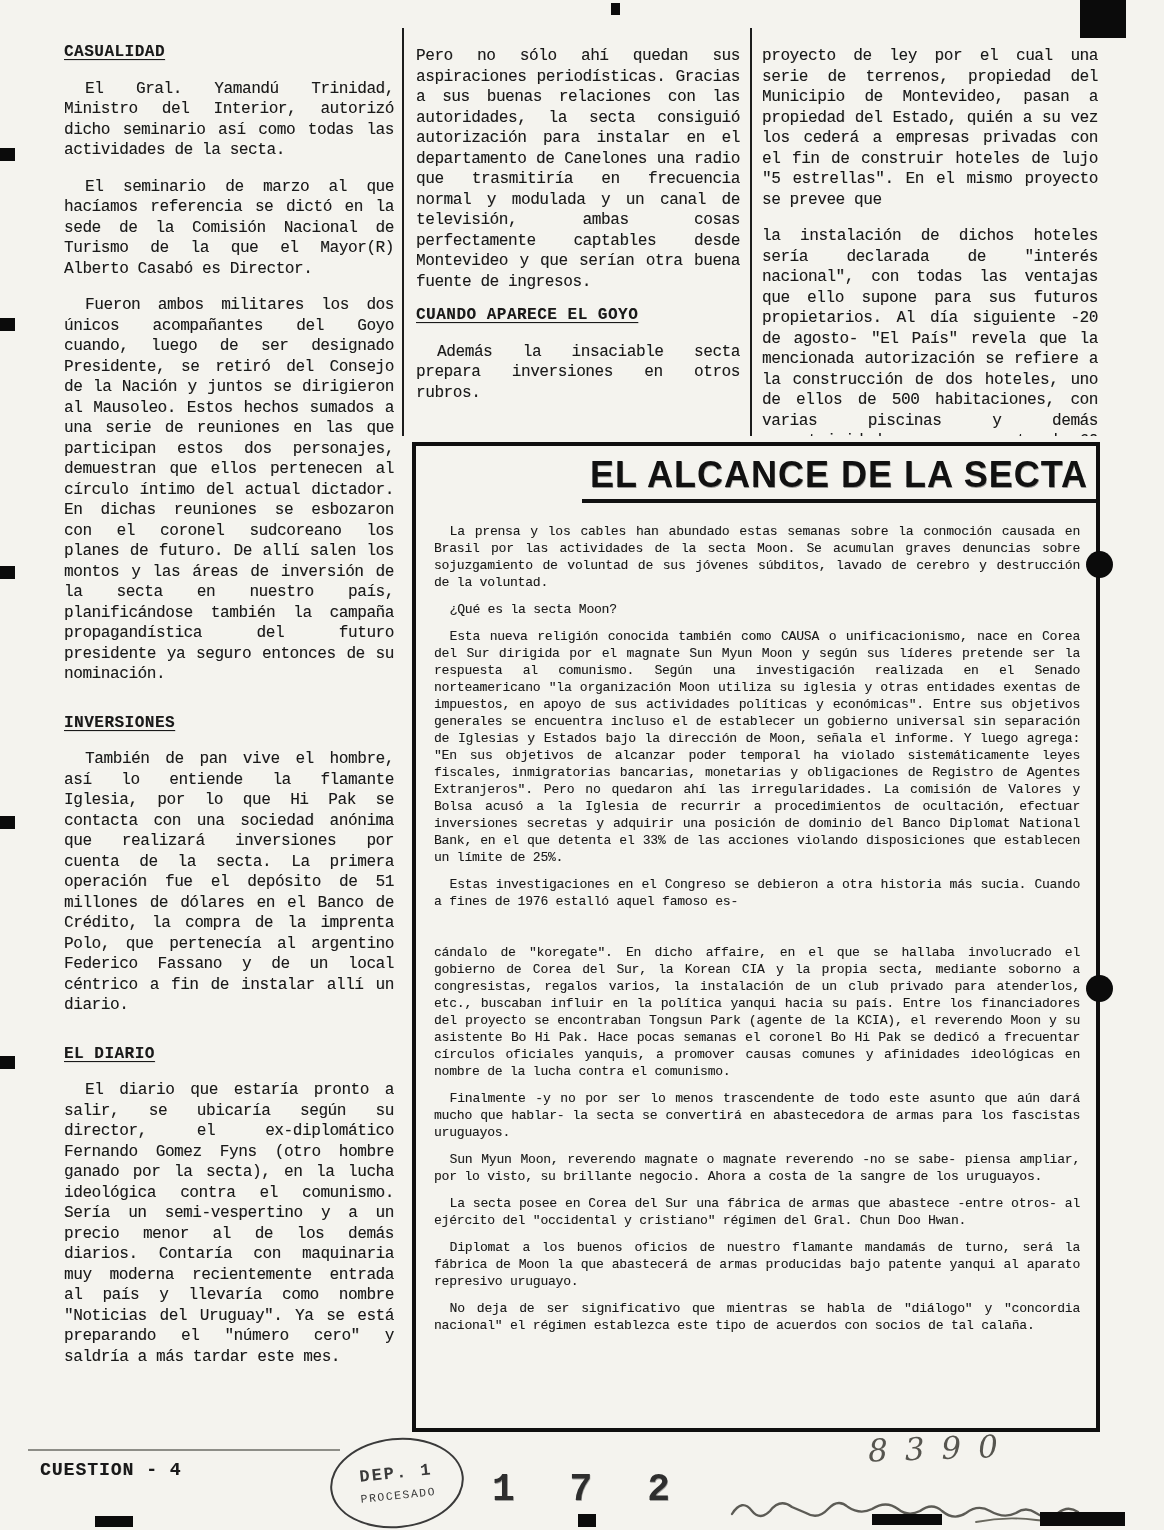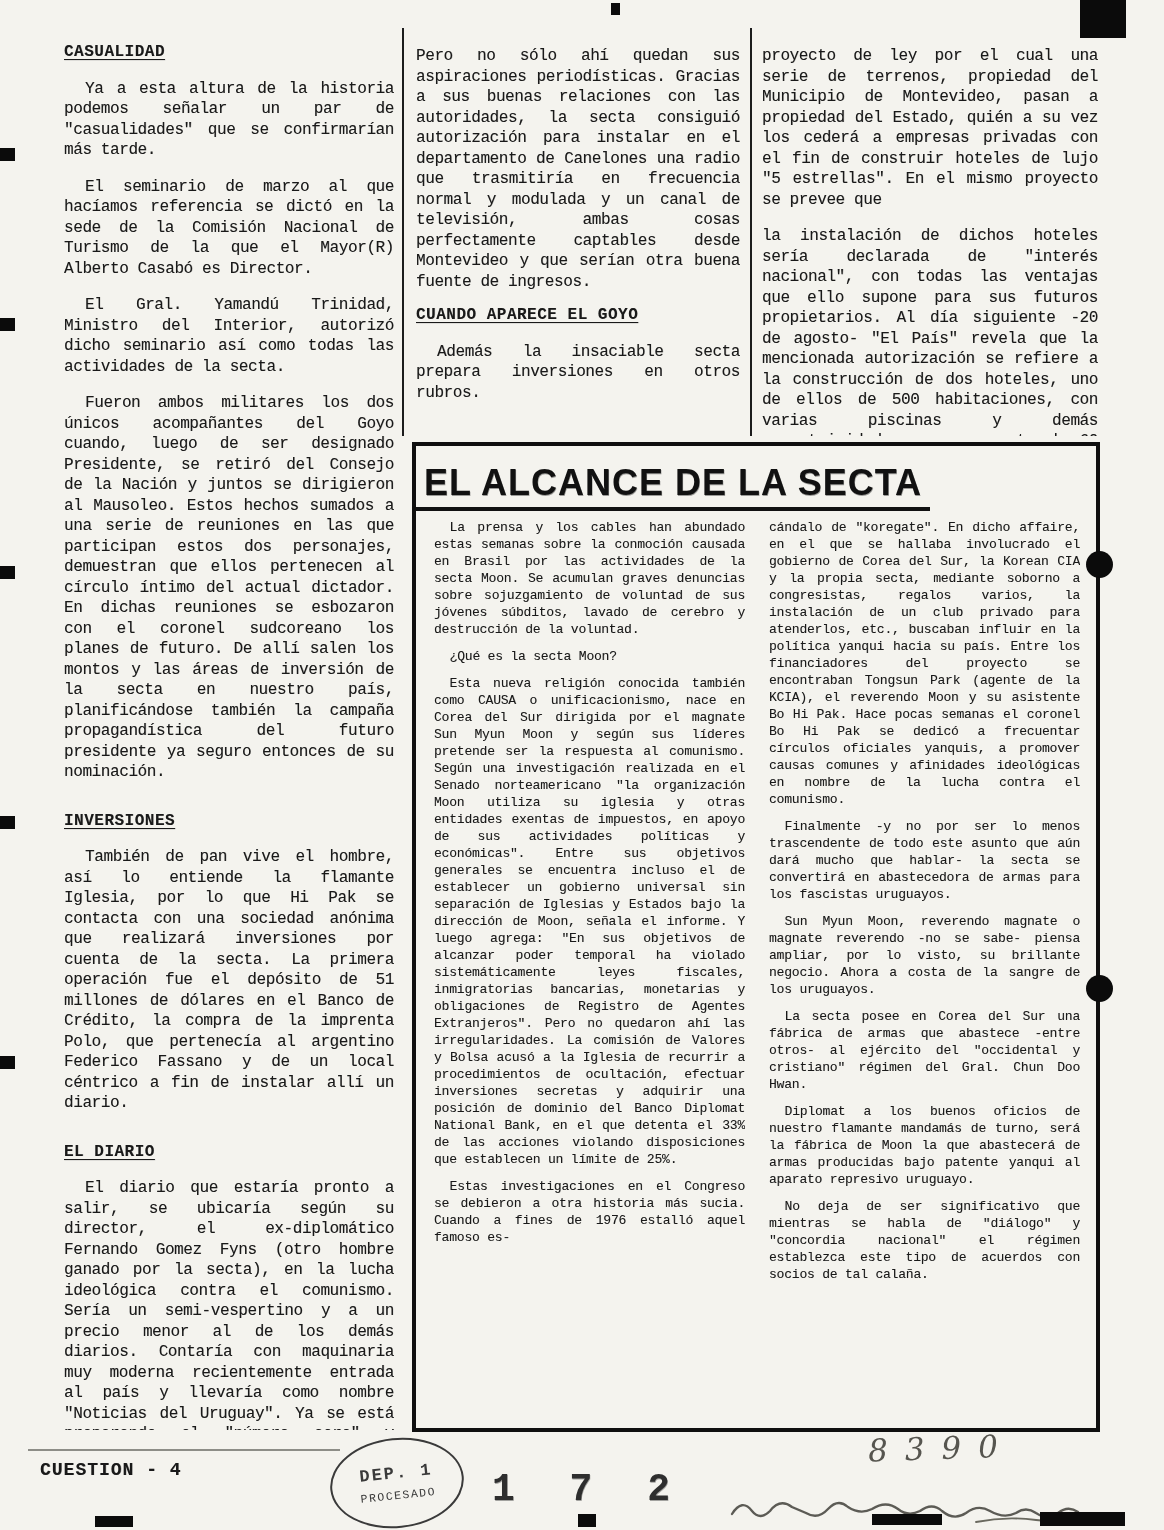--- a/index.html
+++ b/index.html
@@ -15,26 +15,26 @@
   .tw p { margin:16px 0 13px; text-indent:2.2ch; }
   .tw p.flush { text-indent:0; }
   .hd { font-weight:bold; text-decoration:underline; text-underline-offset:3px;
         margin:4px 0 15px; letter-spacing:0.5px; }
   .hd.gap { margin-top:28px; }
   .col { position:absolute; overflow:hidden; }
   .vrule { position:absolute; background:#1c1c1c; }
 
   .box { position:absolute; left:412px; top:442px; width:688px; height:990px;
          border:4px solid #0f0f0f; }
-  .box-title-wrap { text-align:left; margin-top:16px; }
+  .box-title-wrap { text-align:right; margin-top:8px; }
   .box-title { display:inline-block; font-family:"Liberation Sans","DejaVu Sans",sans-serif;
          font-weight:bold; font-size:36px; letter-spacing:1px; color:#111;
          border-bottom:4px solid #111; padding:0 8px 3px;
          text-shadow:0.5px 0.5px 0 rgba(17,17,17,0.4); }
-  .box-cols { display:flex; gap:24px; padding:8px 16px 0 18px; }
+  .box-cols { display:flex; gap:24px; padding:20px 16px 0 18px;flex-direction:column; }
   .box-col { flex:1; font-size:13px; line-height:17px; height:878px; overflow:hidden;
          text-align:justify; letter-spacing:-0.2px;
          text-shadow:0.3px 0.3px 0 rgba(25,25,25,0.3); }
   .box-col p { margin:0 0 10px; text-indent:2ch; }
   .box-col p.flush { text-indent:0; }
 
   .mark { position:absolute; background:#0b0b0b; }
   .dot  { border-radius:50%; }
 
   .footer-pub { position:absolute; left:40px; top:1460px; font-size:18px; font-weight:bold;
@@ -53,23 +53,22 @@
          transform:rotate(-2deg); }
   .scribble { position:absolute; left:726px; top:1490px; }
 </style>
 </head>
 <body>
 
 <div class="page">
 
   <div class="col tw" style="left:64px; top:38px; width:330px; height:1392px;">
     <div class="hd">CASUALIDAD</div>
-    <p>Ya a esta altura de la historia podemos señalar un par de "casualidades" que se confirmarían más tarde.</p>
+    <p>El Gral. Yamandú Trinidad, Ministro del Interior, autorizó dicho seminario así como todas las actividades de la secta.</p>
     <p>El seminario de marzo al que hacíamos referencia se dictó en la sede de la Comisión Nacional de Turismo de la que el Mayor(R) Alberto Casabó es Director.</p>
-    <p>El Gral. Yamandú Trinidad, Ministro del Interior, autorizó dicho seminario así como todas las actividades de la secta.</p>
     <p>Fueron ambos militares los dos únicos acompañantes del Goyo cuando, luego de ser designado Presidente, se retiró del Consejo de la Nación y juntos se dirigieron al Mausoleo. Estos hechos sumados a una serie de reuniones en las que participan estos dos personajes, demuestran que ellos pertenecen al círculo íntimo del actual dictador. En dichas reuniones se esbozaron con el coronel sudcoreano los planes de futuro. De allí salen los montos y las áreas de inversión de la secta en nuestro país, planificándose también la campaña propagandística del futuro presidente ya seguro entonces de su nominación.</p>
     <div class="hd gap">INVERSIONES</div>
     <p>También de pan vive el hombre, así lo entiende la flamante Iglesia, por lo que Hi Pak se contacta con una sociedad anónima que realizará inversiones por cuenta de la secta. La primera operación fue el depósito de 51 millones de dólares en el Banco de Crédito, la compra de la imprenta Polo, que pertenecía al argentino Federico Fassano y de un local céntrico a fin de instalar allí un diario.</p>
     <div class="hd gap">EL DIARIO</div>
     <p>El diario que estaría pronto a salir, se ubicaría según su director, el ex-diplomático Fernando Gomez Fyns (otro hombre ganado por la secta), en la lucha ideológica contra el comunismo. Sería un semi-vespertino y a un precio menor al de los demás diarios. Contaría con maquinaria muy moderna recientemente entrada al país y llevaría como nombre "Noticias del Uruguay". Ya se está preparando el "número cero" y saldría a más tardar este mes.</p>
   </div>
 
   <div class="vrule" style="left:402px; top:28px; width:2px; height:408px;"></div>
   <div class="vrule" style="left:750px; top:28px; width:2px; height:408px;"></div>
 

